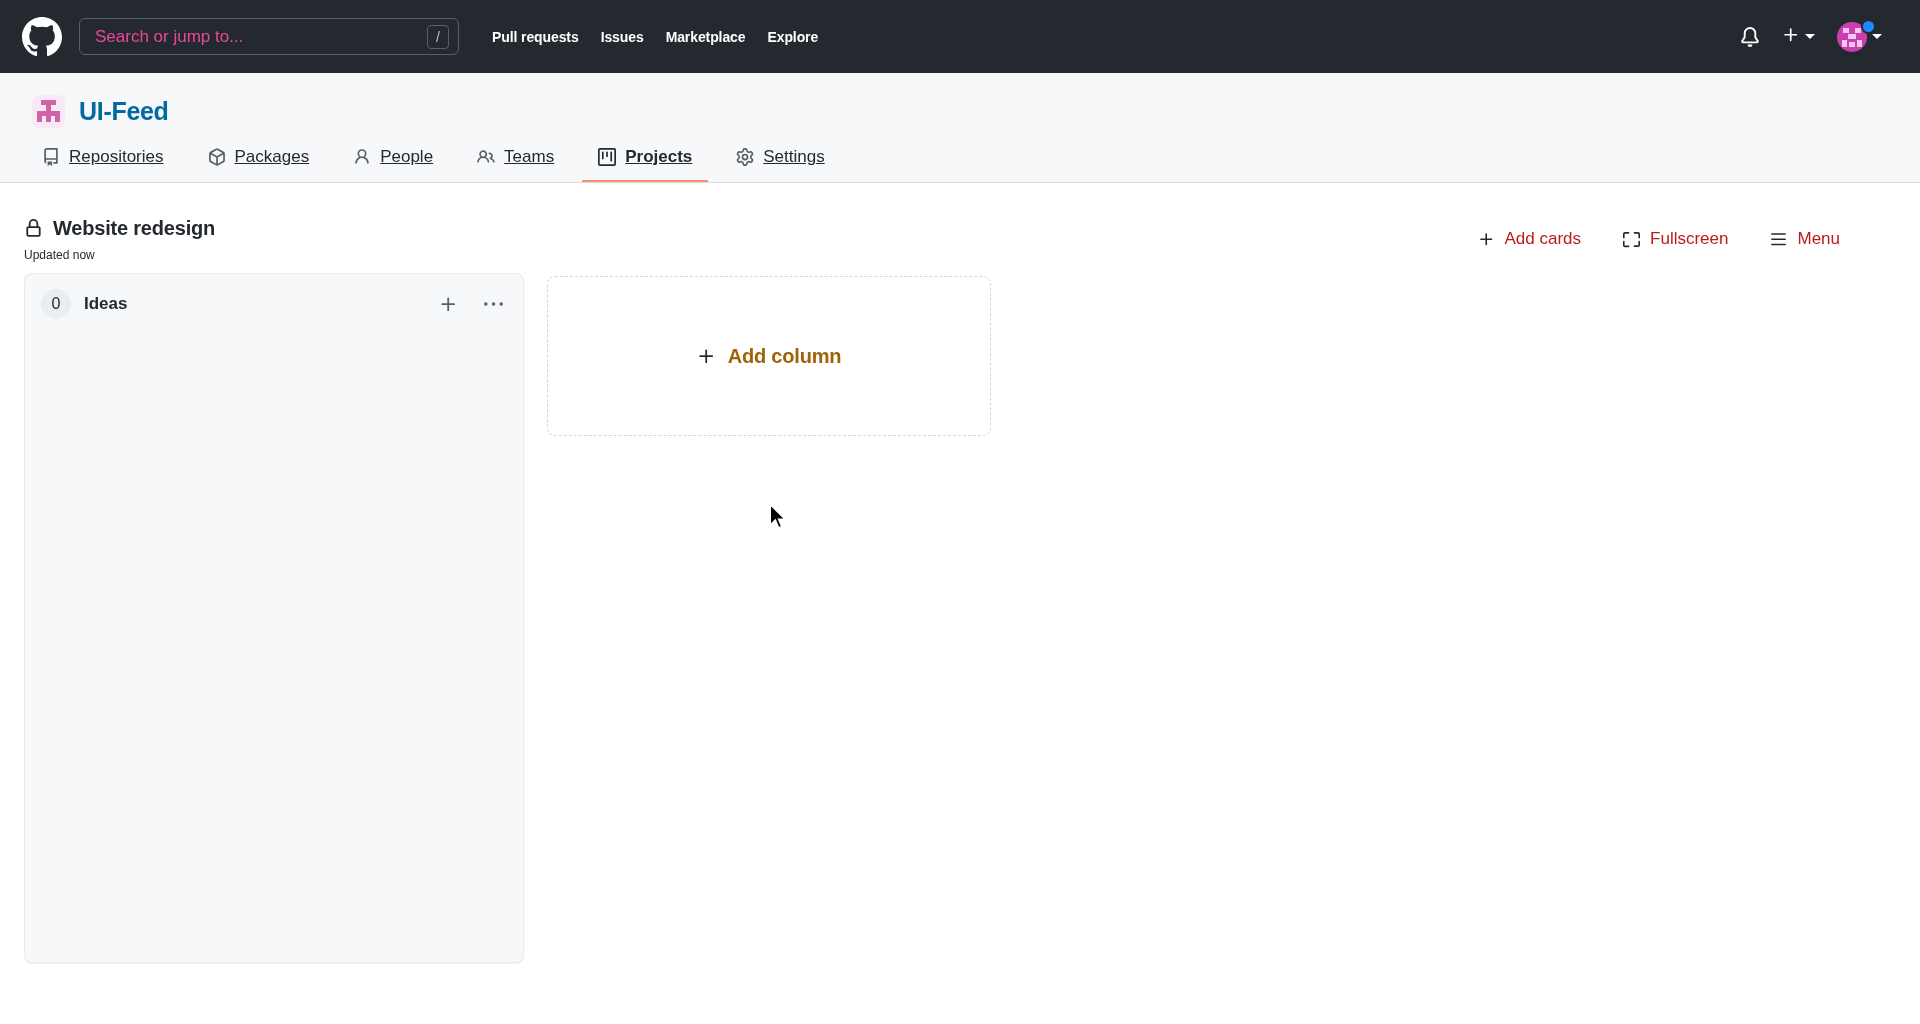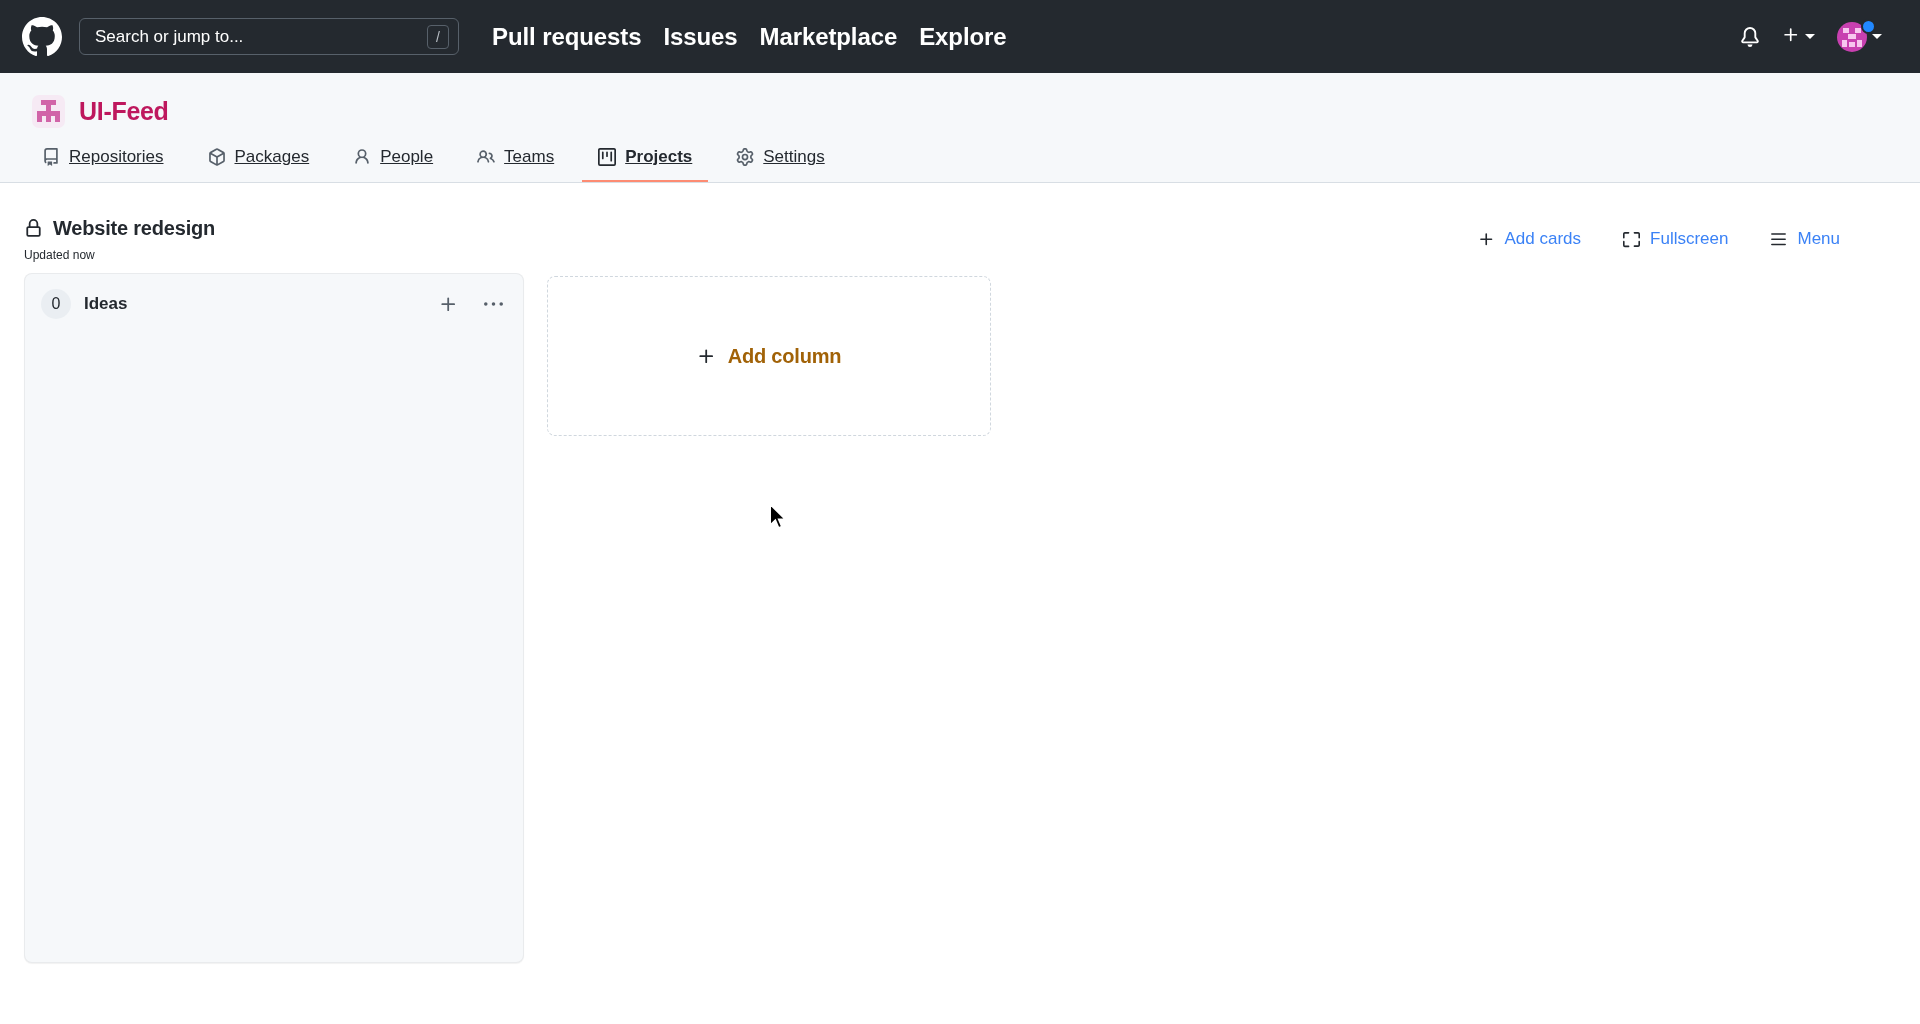--- a/index.html
+++ b/index.html
@@ -28,39 +28,39 @@
     width: 380px; height: 37px;
     border: 1px solid #57606a;
     border-radius: 6px;
     display: flex; align-items: center;
     padding: 0 9px 0 15px;
     background: transparent;
   }
   .search-box .ph {
     flex: 1;
     font-size: 17px;
-    color: #ffffff;
+    color: #ec4899;
     line-height: 1;
     white-space: nowrap;
     overflow: hidden;
   }
   .slash-key {
     width: 22px; height: 24px;
     border: 1px solid #57606a;
     border-radius: 4px;
     color: #b9bfc6;
     font-size: 14px;
     display: flex; align-items: center; justify-content: center;
     flex: 0 0 auto;
   }
 
   .gh-nav { display: flex; align-items: center; gap: 22px; margin-left: 33px; }
   .gh-nav a {
     color: #ffffff;
-    font-size: 24px;
+    font-size: 14px;
     font-weight: bold;
     text-decoration: none;
     white-space: nowrap;
     letter-spacing: -0.1px;
   }
 
   .gh-right {
     margin-left: auto;
     display: flex; align-items: center; gap: 0;
     padding-right: 12px;
@@ -109,21 +109,21 @@
   }
   .org-avatar {
     width: 33px; height: 33px;
     border-radius: 7px;
     background: #f6eaf4;
     margin-right: 14px;
     position: relative; overflow: hidden;
     flex: 0 0 auto;
   }
   .org-avatar .b { position: absolute; background: #d164a8; }
-  .org-name { font-size: 25px; font-weight: bold; color: #be185d; letter-spacing: -0.3px; }
+  .org-name { font-size: 25px; font-weight: bold; color: #0369a1; letter-spacing: -0.3px; }
 
   .org-tabs { display: flex; align-items: flex-end; padding: 0 26px; gap: 12px; }
   .org-tab {
     display: flex; align-items: center; gap: 9px;
     padding: 0 16px 13px 16px;
     font-size: 17px;
     color: #24292f;
     border-bottom: 2px solid transparent;
     position: relative;
     white-space: nowrap;
@@ -156,21 +156,21 @@
     background: #ffffff;
     display: flex; align-items: center;
     padding: 0 14px;
     gap: 12px;
   }
   .filter-box svg { display: block; fill: #6e7781; flex: 0 0 auto; }
   .filter-box .ph { font-size: 17px; color: #6a737d; }
 
   .tool-btn {
     display: flex; align-items: center; gap: 10px;
-    font-size: 17px; color: #3b82f6;
+    font-size: 17px; color: #b91c1c;
     padding: 8px 10px;
     margin-left: 22px;
     white-space: nowrap;
   }
   .tool-btn svg { display: block; fill: #24292f; flex: 0 0 auto; }
 
   
   .board {
     display: flex;
     align-items: flex-start;

